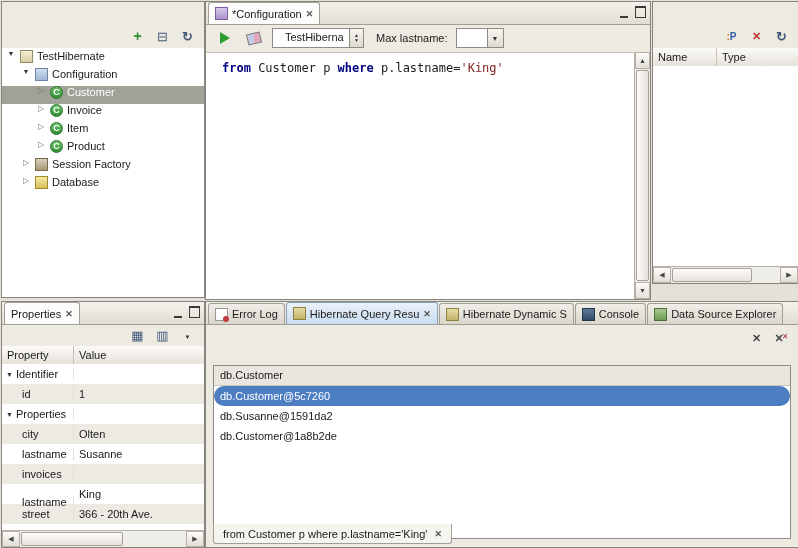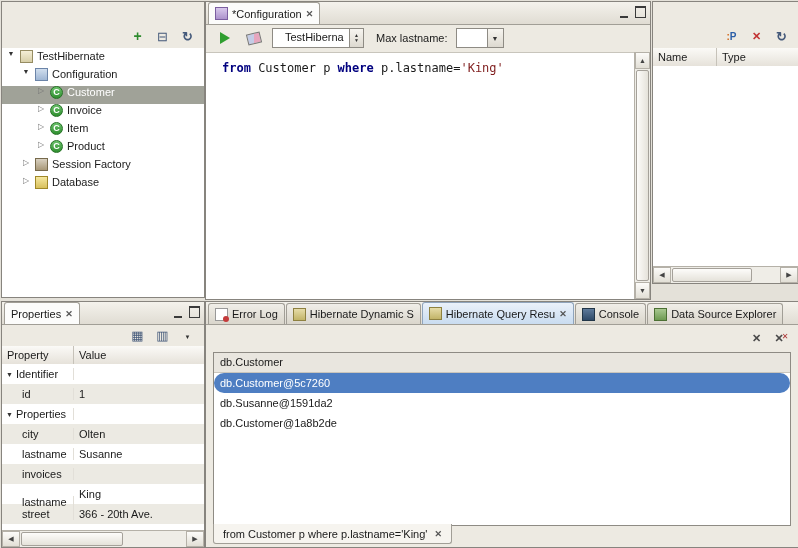--- a/index.html
+++ b/index.html
@@ -320,47 +320,47 @@
     <span class="sbtn">▶</span>
   </div>
 </div>
 
 <div class="panel" style="left:205px;top:301px;width:592px;height:245px">
   <div class="tabbar" id="results-tabs">
       <div class="tab">
         <span class="icon i-error-log"></span>
         <span class="tablabel">Error Log</span>
       </div>
-      <div class="tab">
-        <span class="icon i-hibernate-dynamic"></span>
-        <span class="tablabel">Hibernate Dynamic S</span>
-      </div>
       <div class="tab active-blue">
         <span class="icon i-hibernate-query"></span>
         <span class="tablabel">Hibernate Query Resu</span>
         <span class="g g-close"></span>
       </div>
       <div class="tab">
+        <span class="icon i-hibernate-dynamic"></span>
+        <span class="tablabel">Hibernate Dynamic S</span>
+      </div>
+      <div class="tab">
         <span class="icon i-console"></span>
         <span class="tablabel">Console</span>
       </div>
       <div class="tab">
         <span class="icon i-data-source-explorer"></span>
         <span class="tablabel">Data Source Explorer</span>
       </div>
     </div>
   <div class="toolbar tright" style="top:24px;height:24px">
     <span class="tbtn">
         <span class="g g-close-big"></span>
       </span>
     <span class="tbtn">
         <span class="g g-closeall"></span>
       </span>
   </div>
-  <div class="rlist" style="left:7px;right:7px;top:50px;height:172px">
+  <div class="rlist" style="left:7px;right:7px;top:63px;height:172px">
     <div class="rheader">db.Customer</div>
     <div id="results-rows">
         <div class="rrow" style="background: rgb(78, 126, 194); color: rgb(255, 255, 255); border-radius: 10px;">db.Customer@5c7260</div>
         <div class="rrow">db.Susanne@1591da2</div>
         <div class="rrow">db.Customer@1a8b2de</div>
       </div>
   </div>
   <div class="qtab">
     <span>from Customer p where p.lastname='King'</span>
     <span class="g g-close"></span>

